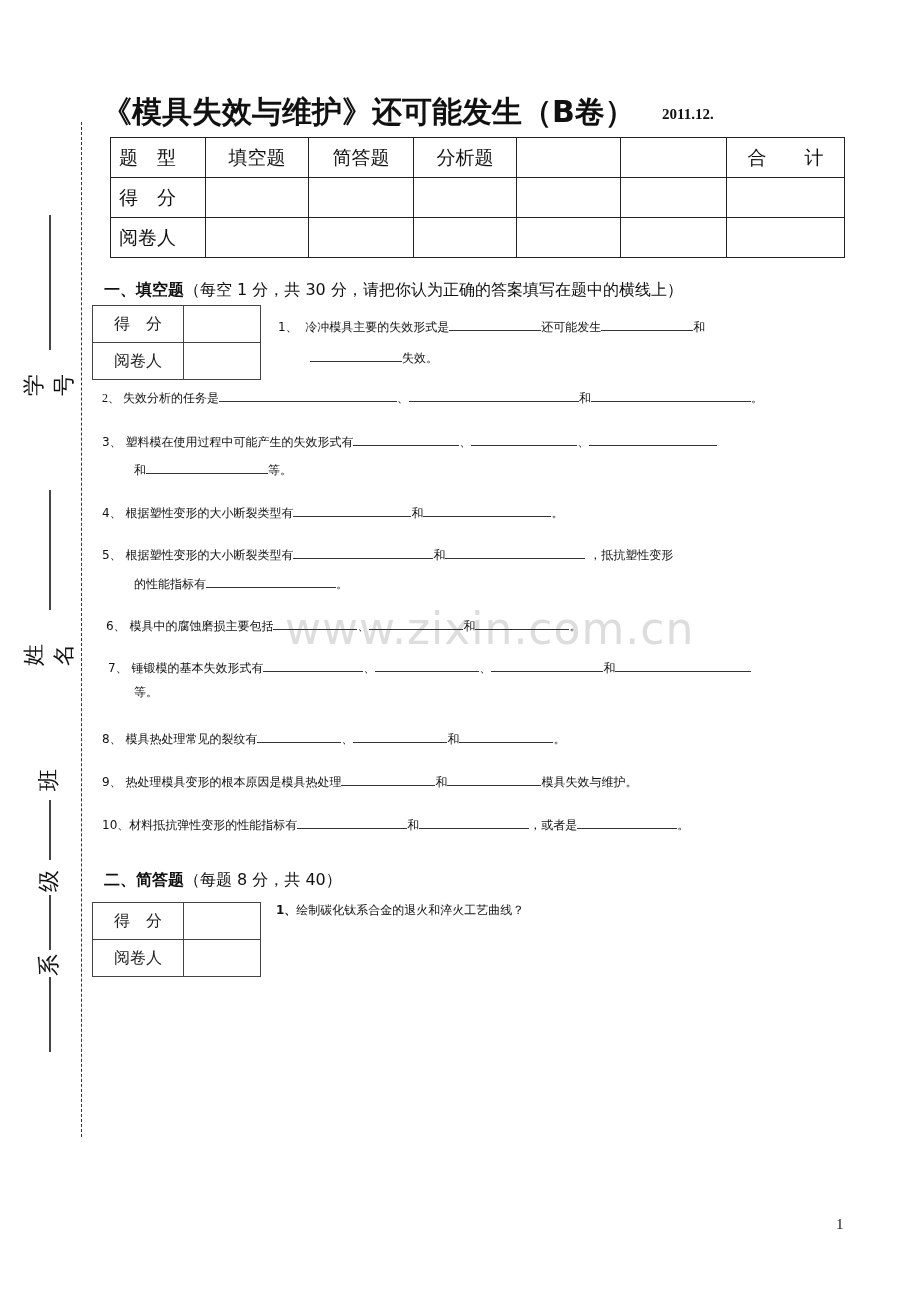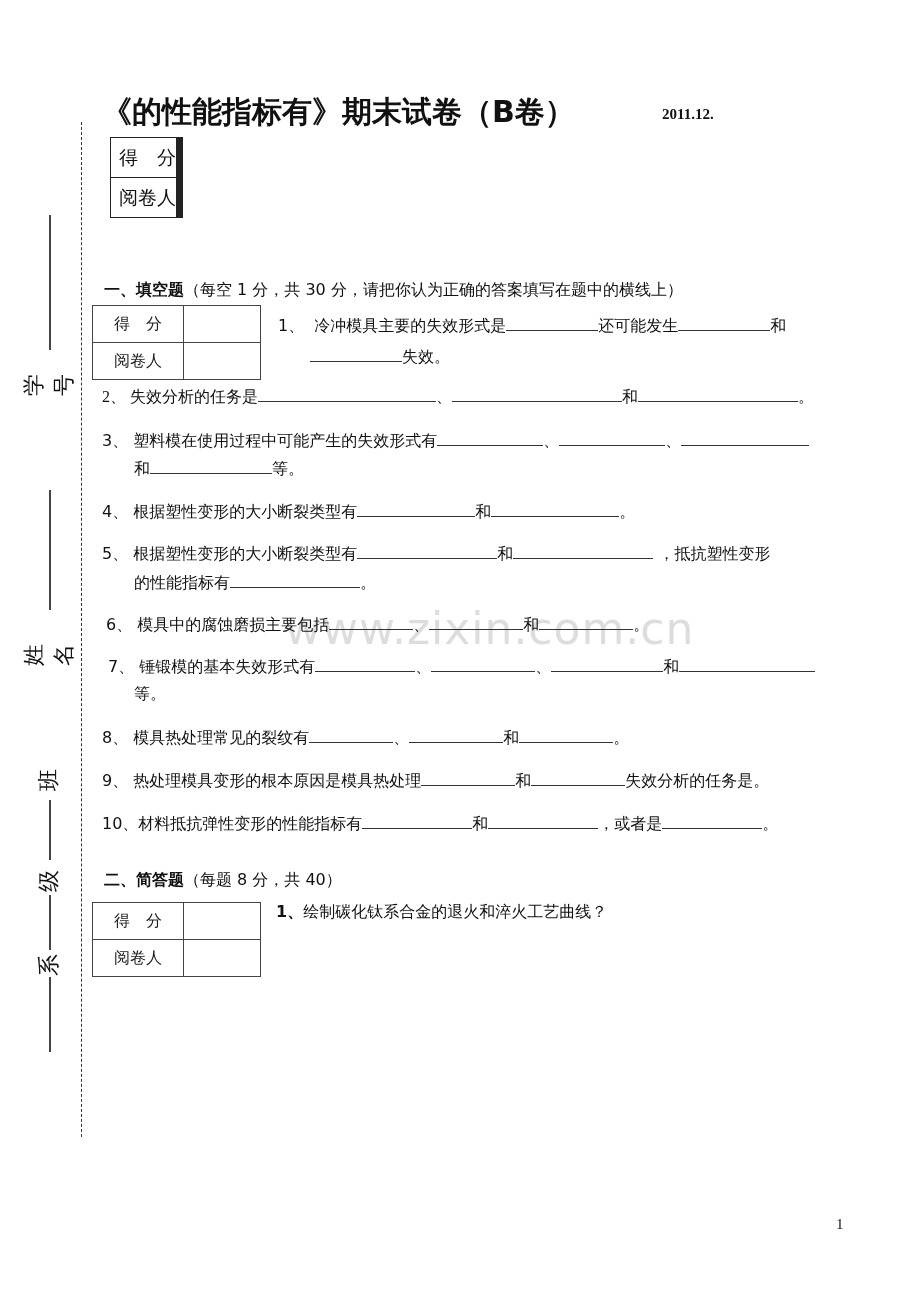--- a/index.html
+++ b/index.html
@@ -6,21 +6,21 @@
   body { width:920px; height:1300px; position:relative; overflow:hidden;
          font-family:"DejaVu Serif", "Liberation Serif", serif; color:#111; }
   .abs { position:absolute; }
   .title { left:102px; top:92px; font-size:30px; font-weight:bold; letter-spacing:0px; white-space:nowrap; font-family:"DejaVu Sans","Liberation Sans",sans-serif; }
   .title-date { left:662px; top:106px; font-size:15px; font-weight:bold; font-family:"Liberation Serif", serif; }
   table.score { border-collapse:collapse; position:absolute; left:110px; top:137px; }
   table.score td { border:1.5px solid #222; height:39px; padding:0; font-size:19px; font-family:"DejaVu Sans","Liberation Sans",sans-serif; text-align:center; }
   .cell-label { text-align:left !important; padding-left:8px !important; }
   .mini { border-collapse:collapse; position:absolute; }
   .mini td { border:1.5px solid #444; height:36px; font-size:16px; padding:0; text-align:center; color:#222; font-family:"DejaVu Sans","Liberation Sans",sans-serif; }
-  .q { position:absolute; font-size:16px; white-space:nowrap; color:#111; font-family:"DejaVu Sans","Liberation Sans",sans-serif; }
+  .q { position:absolute; font-size:12px; white-space:nowrap; color:#111; font-family:"DejaVu Sans","Liberation Sans",sans-serif; }
   .blank { display:inline-block; border-bottom:1px solid #333; height:14px; vertical-align:baseline; }
   .sec { position:absolute; font-size:16px; white-space:nowrap; font-family:"DejaVu Sans","Liberation Sans",sans-serif;margin-top:8px; }
   .sec b { font-weight:bold; }
   .side-label { position:absolute; font-size:22px; transform:rotate(-90deg); transform-origin:center; width:40px; text-align:center; font-family:"DejaVu Sans","Liberation Sans",sans-serif; }
   .side-line { position:absolute; left:49px; width:1.5px; background:#444; }
   .dashline { position:absolute; left:81px; top:122px; width:0; height:1015px; border-left:1.5px dashed #333; }
   .watermark { position:absolute; left:285px; top:603px; font-size:44px; color:rgba(180,180,180,0.45); font-family:"DejaVu Sans","Liberation Sans",sans-serif; letter-spacing:1px; }
   .pagenum { position:absolute; left:836px; top:1216px; font-size:15px; font-family:"Liberation Serif", serif; }
 </style>
 </head>
@@ -31,25 +31,34 @@
 <div class="side-label" style="left:29px;top:355px;">学号</div>
 <div class="side-line" style="top:490px;height:120px;"></div>
 <div class="side-label" style="left:29px;top:625px;">姓名</div>
 <div class="side-line" style="top:800px;height:60px;"></div>
 <div class="side-label" style="left:29px;top:765px;">班</div>
 <div class="side-label" style="left:29px;top:866px;">级</div>
 <div class="side-line" style="top:895px;height:55px;"></div>
 <div class="side-label" style="left:29px;top:950px;">系</div>
 <div class="side-line" style="top:977px;height:75px;"></div>
 
-<div class="abs title">《的性能指标有》期末试卷（B卷）</div>
+<div class="abs title">《模具失效与维护》还可能发生（B卷）</div>
 <div class="abs title-date">2011.12.</div>
 
 <table class="score">
   <tbody>
+      <tr>
+    <td style="width:86px;" class="cell-label">题　型</td>
+    <td style="width:102px;">填空题</td>
+    <td style="width:104px;">简答题</td>
+    <td style="width:102px;">分析题</td>
+    <td style="width:103px;"></td>
+    <td style="width:105px;"></td>
+    <td style="width:117px;">合　　计</td>
+  </tr>
   <tr>
     <td class="cell-label">得　分</td>
     <td></td>
         <td></td>
     <td></td>
         <td></td>
     <td></td>
         <td></td>
   </tr>
   <tr>
@@ -121,21 +130,21 @@
 </div>
 <div class="q" style="left:134px;top:684px;">
   <span>等。</span>
 </div>
 
 <div class="q" style="left:102px;top:728px;">
   <span>8、</span>&nbsp;<span>模具热处理常见的裂纹有</span><span class="blank" style="width:84px;"></span><span>、</span><span class="blank" style="width:94px;"></span><span>和</span><span class="blank" style="width:94px;"></span><span>。</span>
 </div>
 
 <div class="q" style="left:102px;top:771px;">
-  <span>9、</span>&nbsp;<span>热处理模具变形的根本原因是模具热处理</span><span class="blank" style="width:94px;"></span><span>和</span><span class="blank" style="width:94px;"></span><span>失效分析的任务是。</span>
+  <span>9、</span>&nbsp;<span>热处理模具变形的根本原因是模具热处理</span><span class="blank" style="width:94px;"></span><span>和</span><span class="blank" style="width:94px;"></span><span>模具失效与维护。</span>
 </div>
 
 <div class="q" style="left:102px;top:814px;">
   <span>10、</span><span>材料抵抗弹性变形的性能指标有</span><span class="blank" style="width:110px;"></span><span>和</span><span class="blank" style="width:110px;"></span><span>，或者是</span><span class="blank" style="width:100px;"></span><span>。</span>
 </div>
 
 <div class="sec" style="left:104px;top:862px;">
   <b>二、简答题</b><span>（每题 8 分，共 40）</span>
 </div>
 

